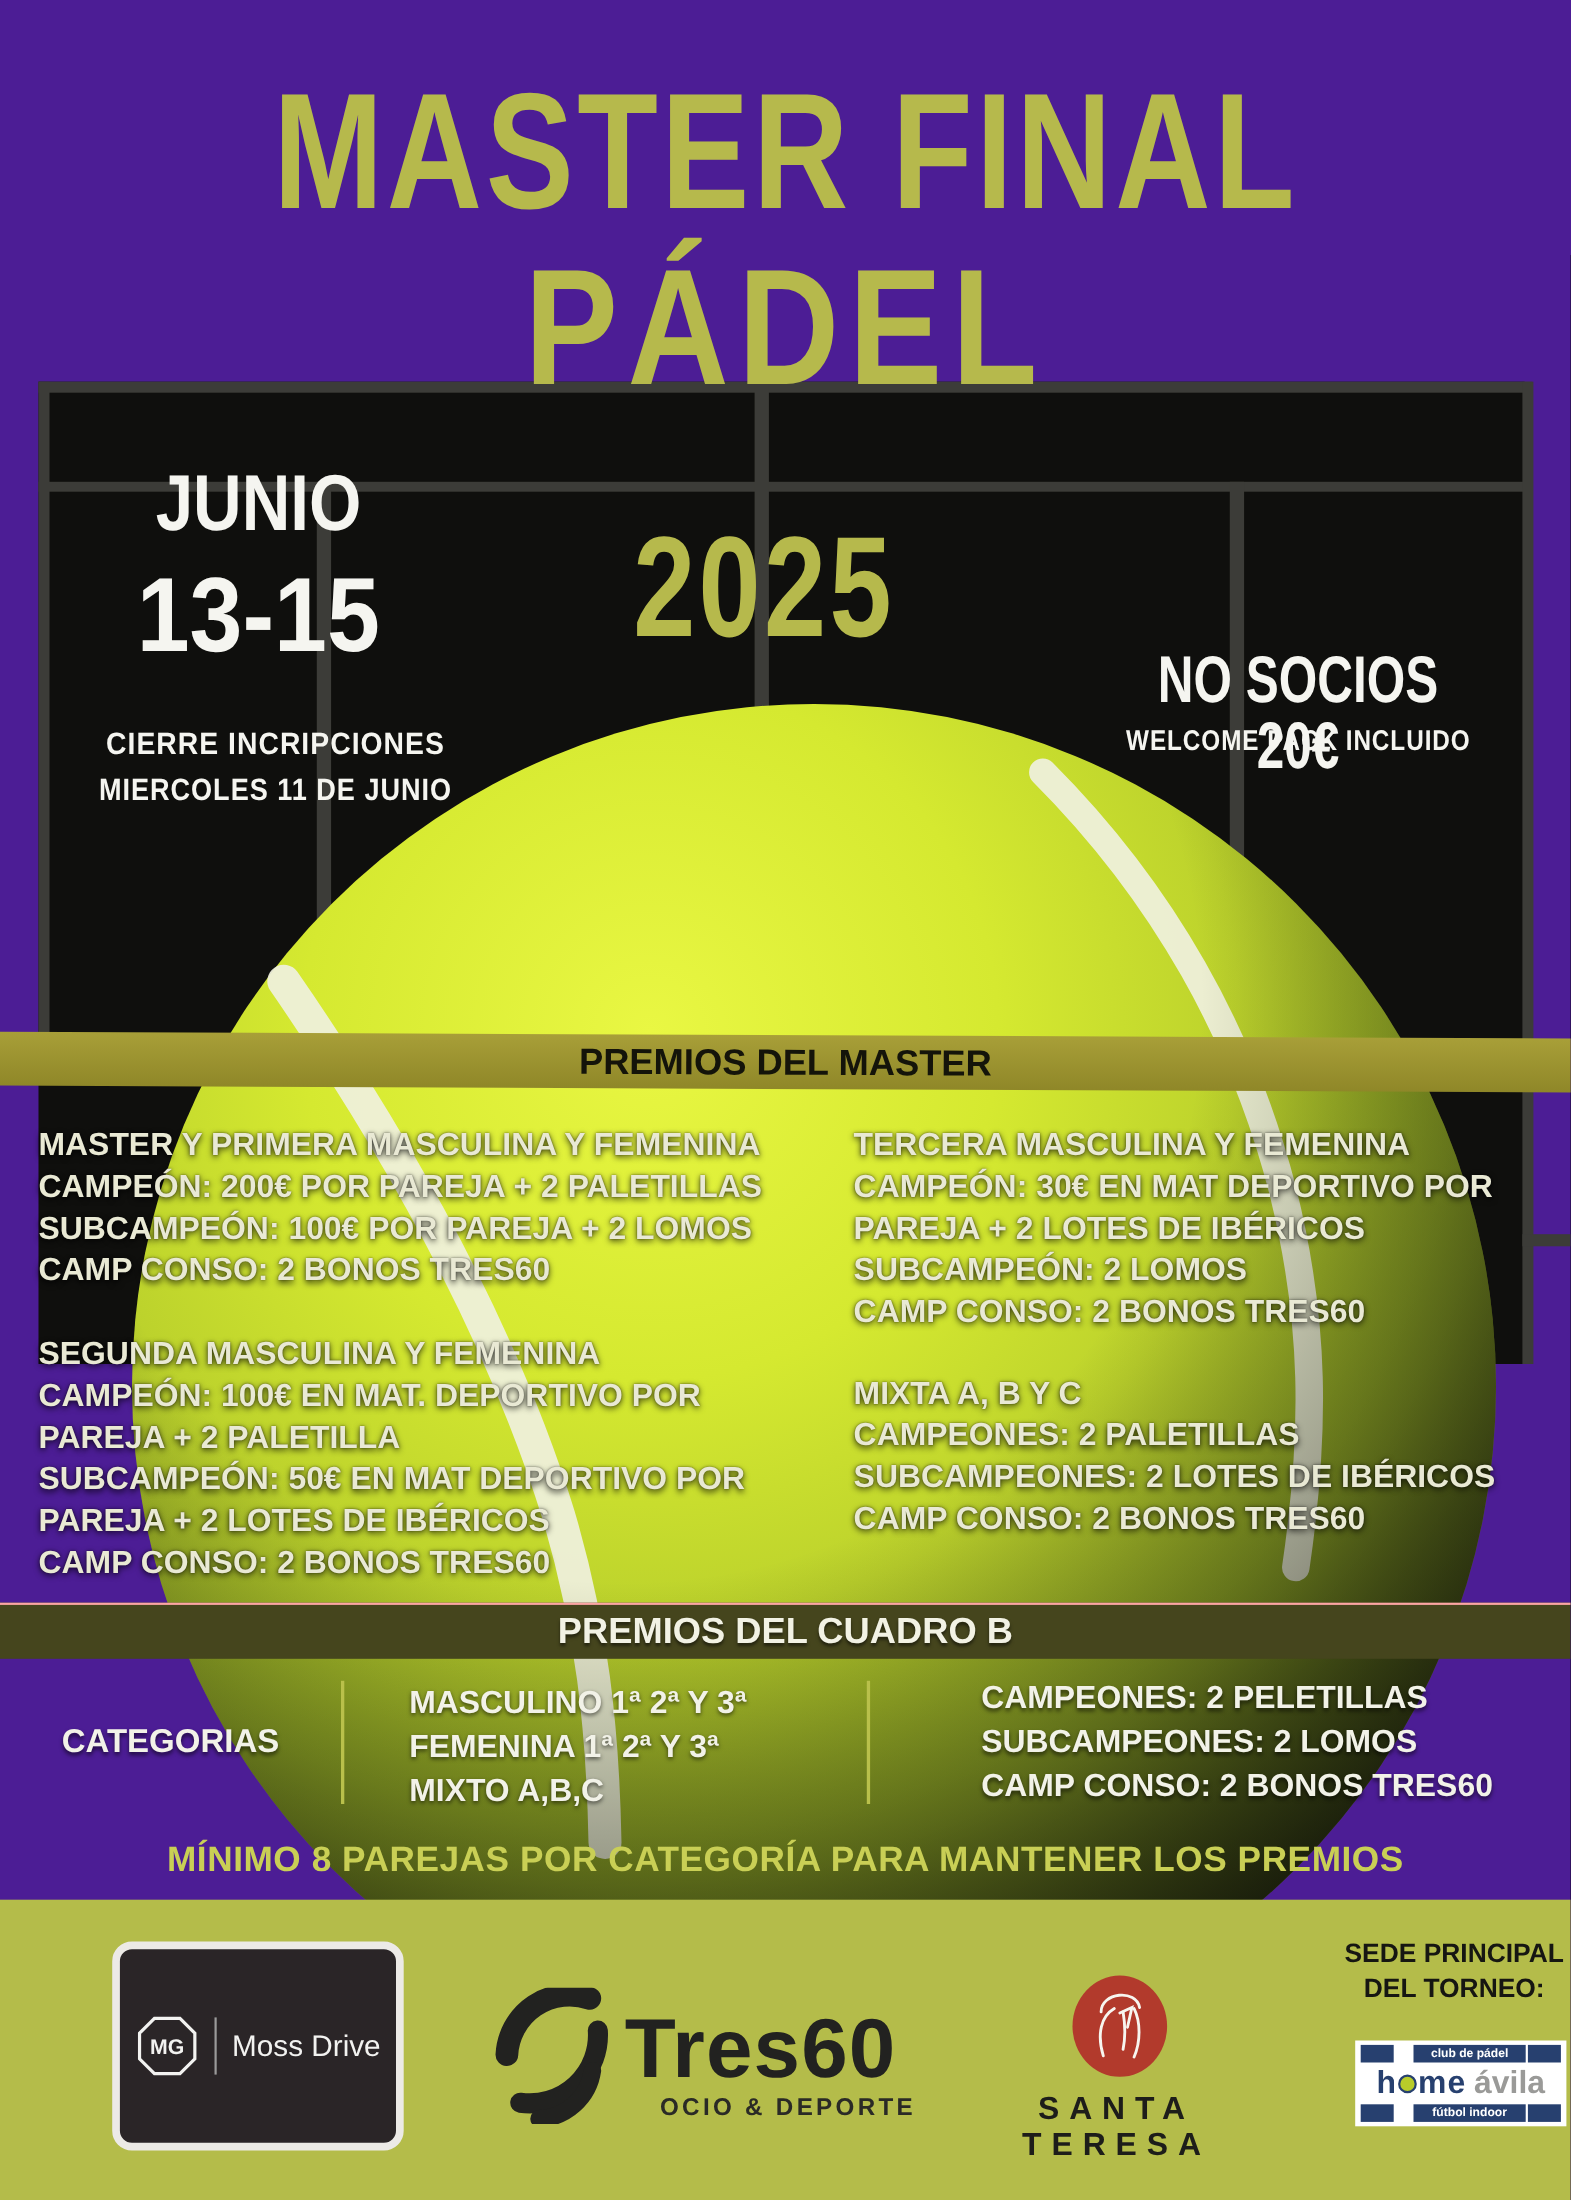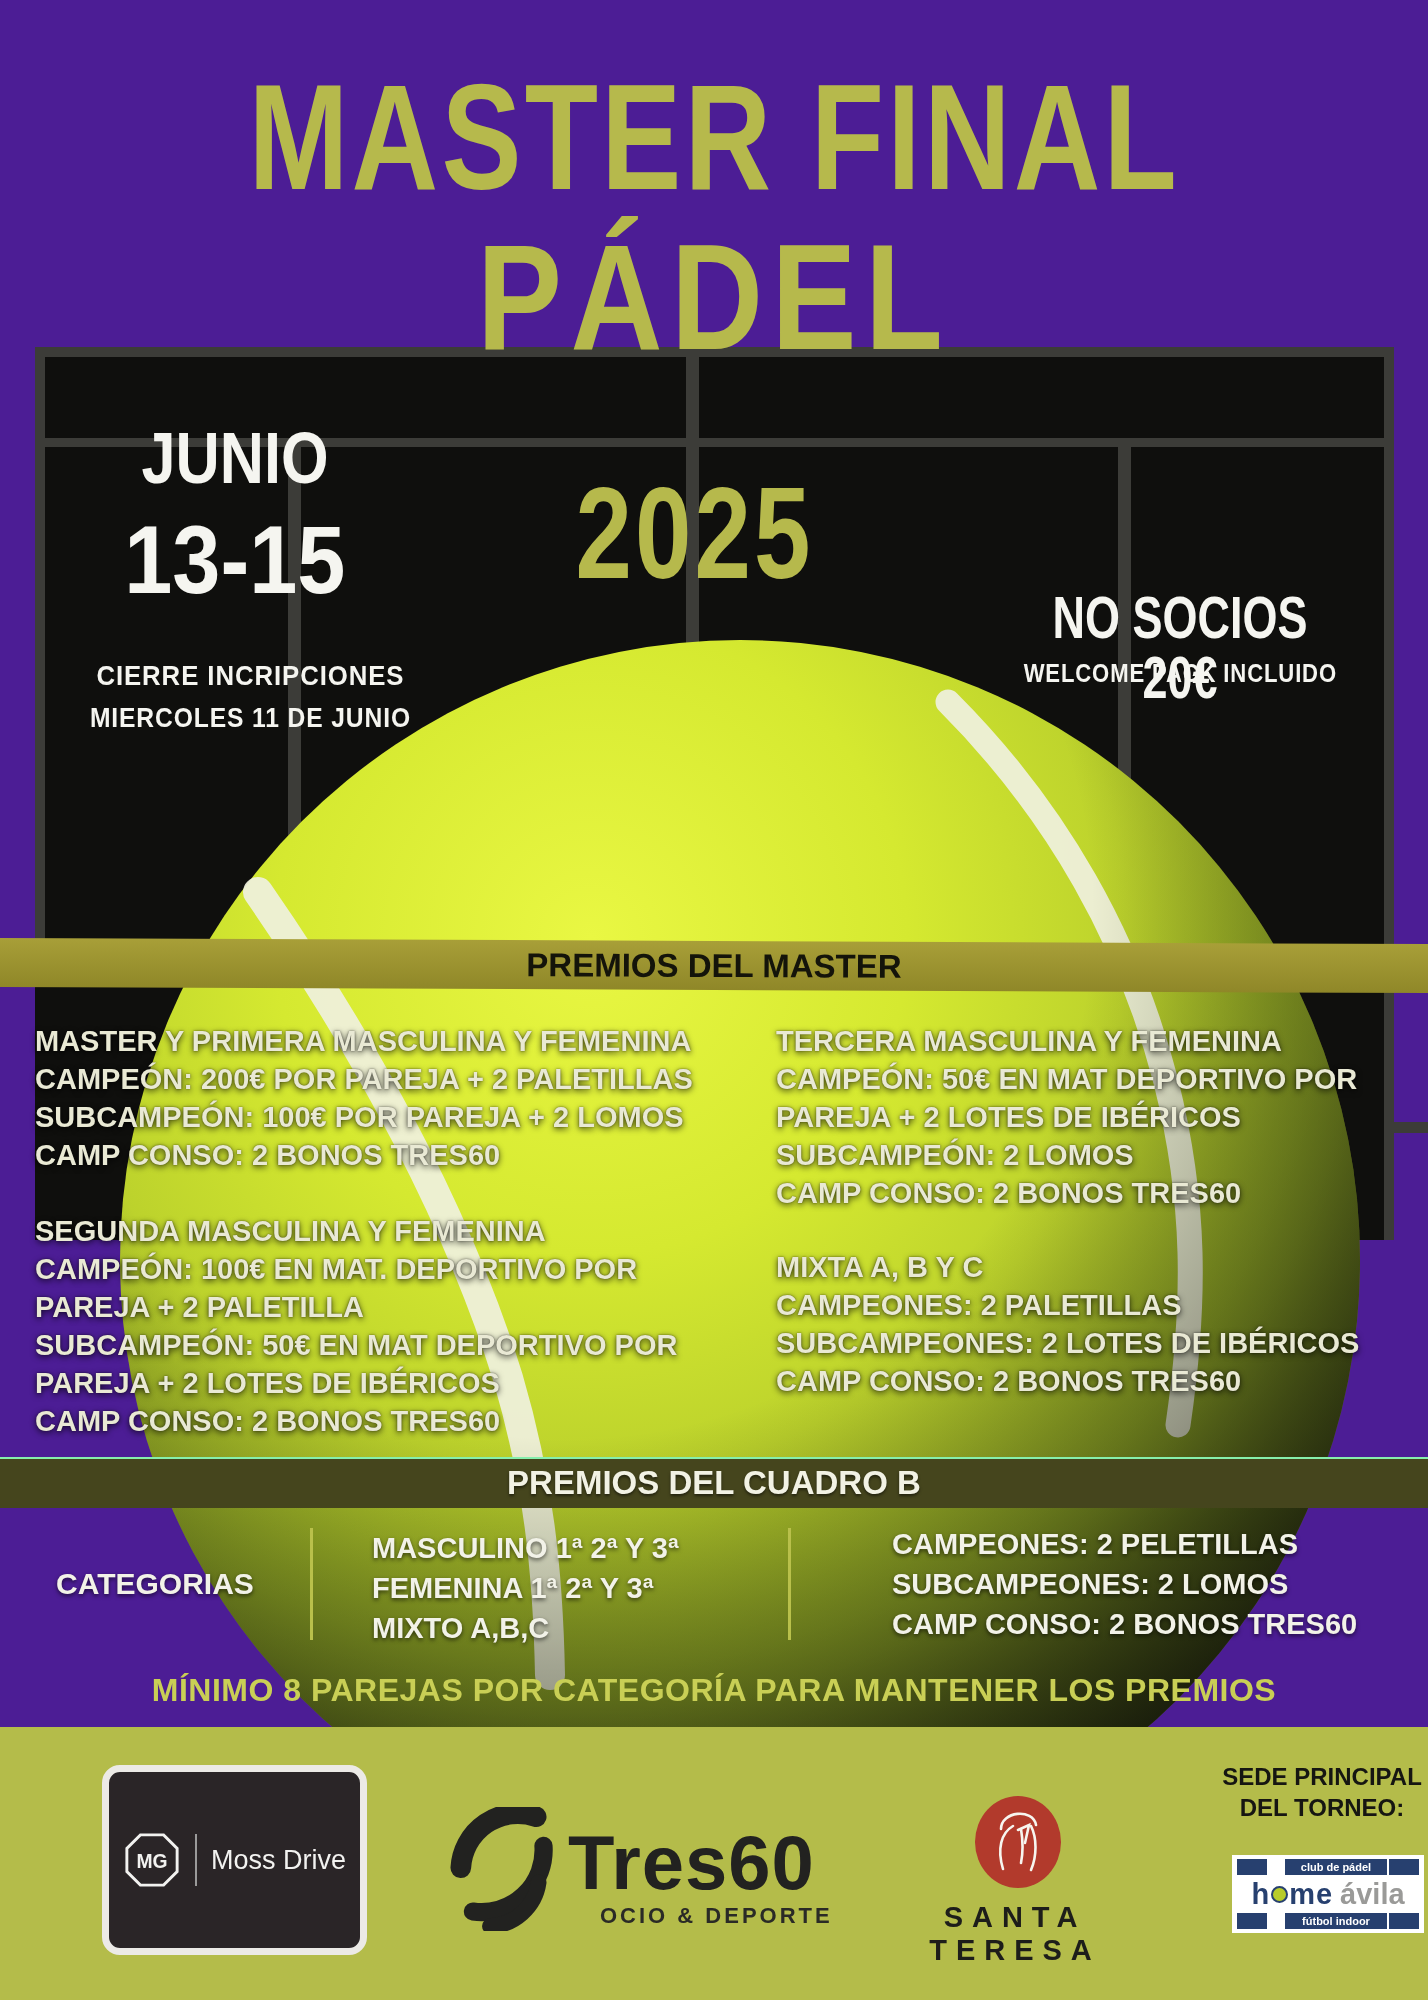--- a/index.html
+++ b/index.html
@@ -31,21 +31,21 @@
   }
   
   .banner-master{
     position:absolute;left:-10px;top:941px;width:1448px;height:49px;
     background:linear-gradient(#a89f38,#8f8728);
     transform:rotate(0.25deg);
     color:#14140a;font-weight:bold;font-size:33px;line-height:49px;text-align:center;
   }
   .banner-cuadro{
     position:absolute;left:0;top:1457px;width:1428px;height:49px;
-    background:#45451d;border-top:2px solid #86efac;
+    background:#45451d;border-top:2px solid #fca5a5;
     color:#f2f2e4;font-weight:bold;font-size:33px;line-height:47px;text-align:center;
     text-shadow:0 2px 3px rgba(0,0,0,.5);
   }
   
   .prize-block{position:absolute;color:#e9e9d4;font-weight:bold;font-size:29px;line-height:38px;
     white-space:nowrap;text-shadow:0 2px 6px rgba(0,0,0,.75),0 0 2px rgba(0,0,0,.5);}
   
   .cat-divider{position:absolute;top:1528px;width:3px;height:112px;background:#b9c04b;}
   .cat-text{color:#f2f2e8;font-weight:bold;text-shadow:0 2px 4px rgba(0,0,0,.6);}
   .minimum-note{
@@ -147,21 +147,21 @@
   <div class="prize-block" style="left:35px;top:1212px;">
     <div>SEGUNDA MASCULINA Y FEMENINA</div>
     <div>CAMPEÓN: 100€ EN MAT. DEPORTIVO POR</div>
     <div>PAREJA + 2 PALETILLA</div>
     <div>SUBCAMPEÓN: 50€ EN MAT DEPORTIVO POR</div>
     <div>PAREJA + 2 LOTES DE IBÉRICOS</div>
     <div>CAMP CONSO: 2 BONOS TRES60</div>
   </div>
   <div class="prize-block" style="left:776px;top:1022px;">
     <div>TERCERA MASCULINA Y FEMENINA</div>
-    <div>CAMPEÓN: 50€ EN MAT DEPORTIVO POR</div>
+    <div>CAMPEÓN: 30€ EN MAT DEPORTIVO POR</div>
     <div>PAREJA + 2 LOTES DE IBÉRICOS</div>
     <div>SUBCAMPEÓN: 2 LOMOS</div>
     <div>CAMP CONSO: 2 BONOS TRES60</div>
   </div>
   <div class="prize-block" style="left:776px;top:1248px;">
     <div>MIXTA A, B Y C</div>
     <div>CAMPEONES: 2 PALETILLAS</div>
     <div>SUBCAMPEONES:  2 LOTES DE IBÉRICOS</div>
     <div>CAMP CONSO: 2 BONOS TRES60</div>
   </div>

